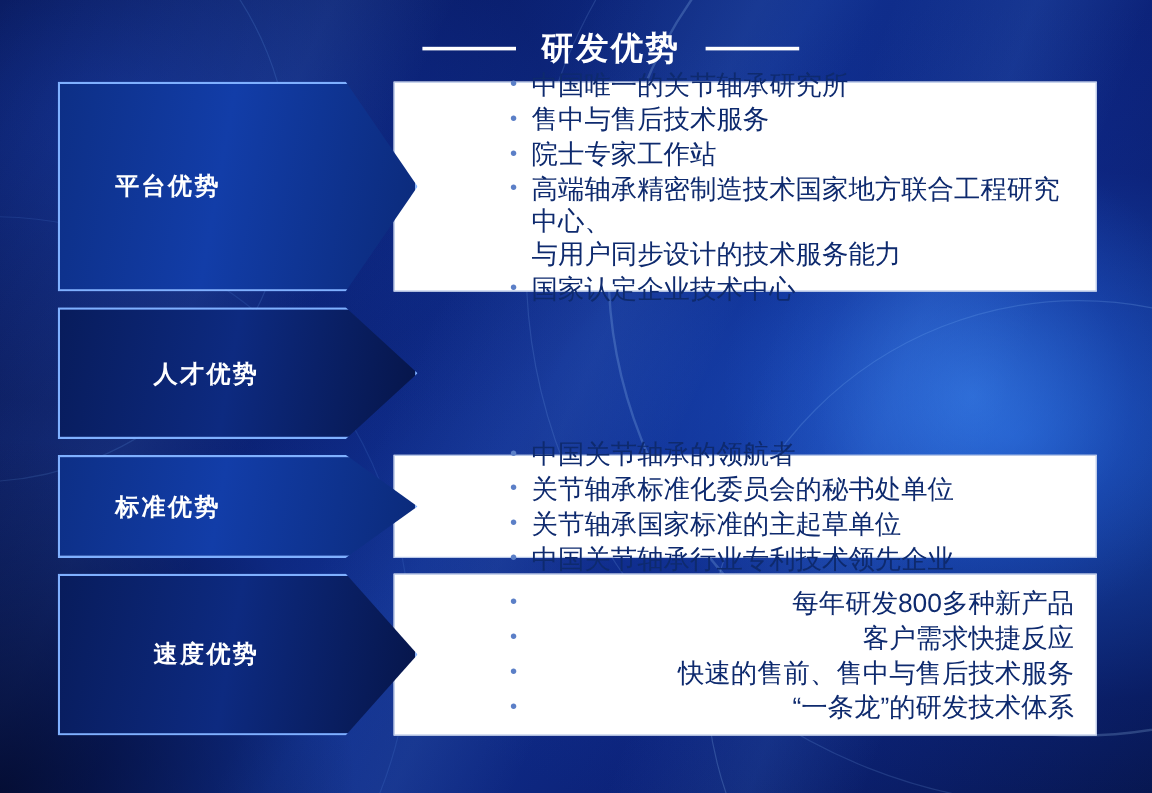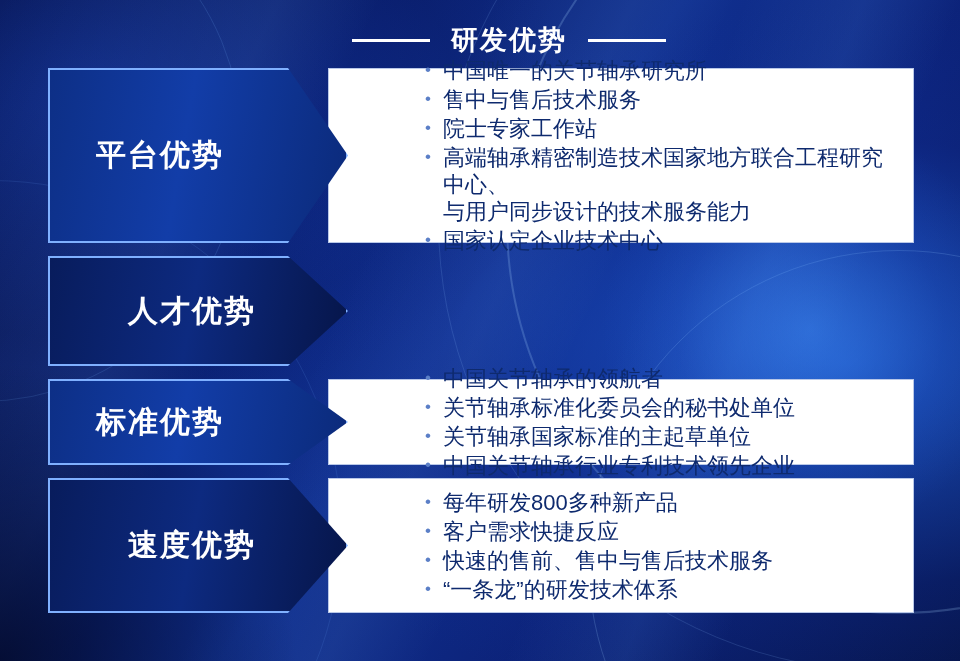--- a/index.html
+++ b/index.html
@@ -94,21 +94,21 @@
     left: 48px;
     width: 866px;
   }
   .row {
     position: relative;
     margin-bottom: 13px;
     height: 175px;
   }
   .row.r2 { height: 110px; }
   .row.r3 { height: 86px; }
-  .row.r4 { height: 135px; }
+  .row.r4 { height: 135px; text-align: right; }
 
   .panel {
     position: absolute;
     left: 280px;
     top: 0;
     right: 0;
     bottom: 0;
     background: #ffffff;
     border: 1px solid #b9c8e8;
     box-sizing: border-box;
@@ -154,21 +154,21 @@
     display: flex;
     align-items: center;
     justify-content: flex-start;
   }
   .chev.dark {
     background: linear-gradient(100deg, #081c5c 0%, #0d2a80 48%, #061549 100%);
     padding-left: 32px;
   }
   .chev-label {
     color: #ffffff;
-    font-size: 30px;
+    font-size: 20px;
     font-weight: bold;
     letter-spacing: 2px;
     padding-left: 46px;
   }
 </style>
 </head>
 <body>
 
 <div class="slide">
   <div class="streaks"></div>

